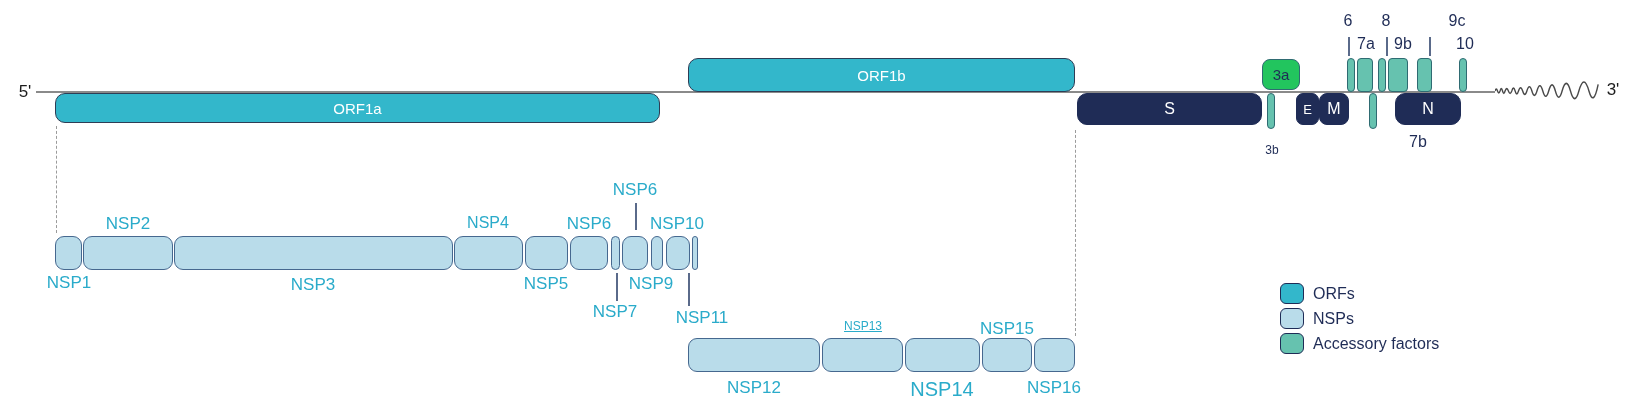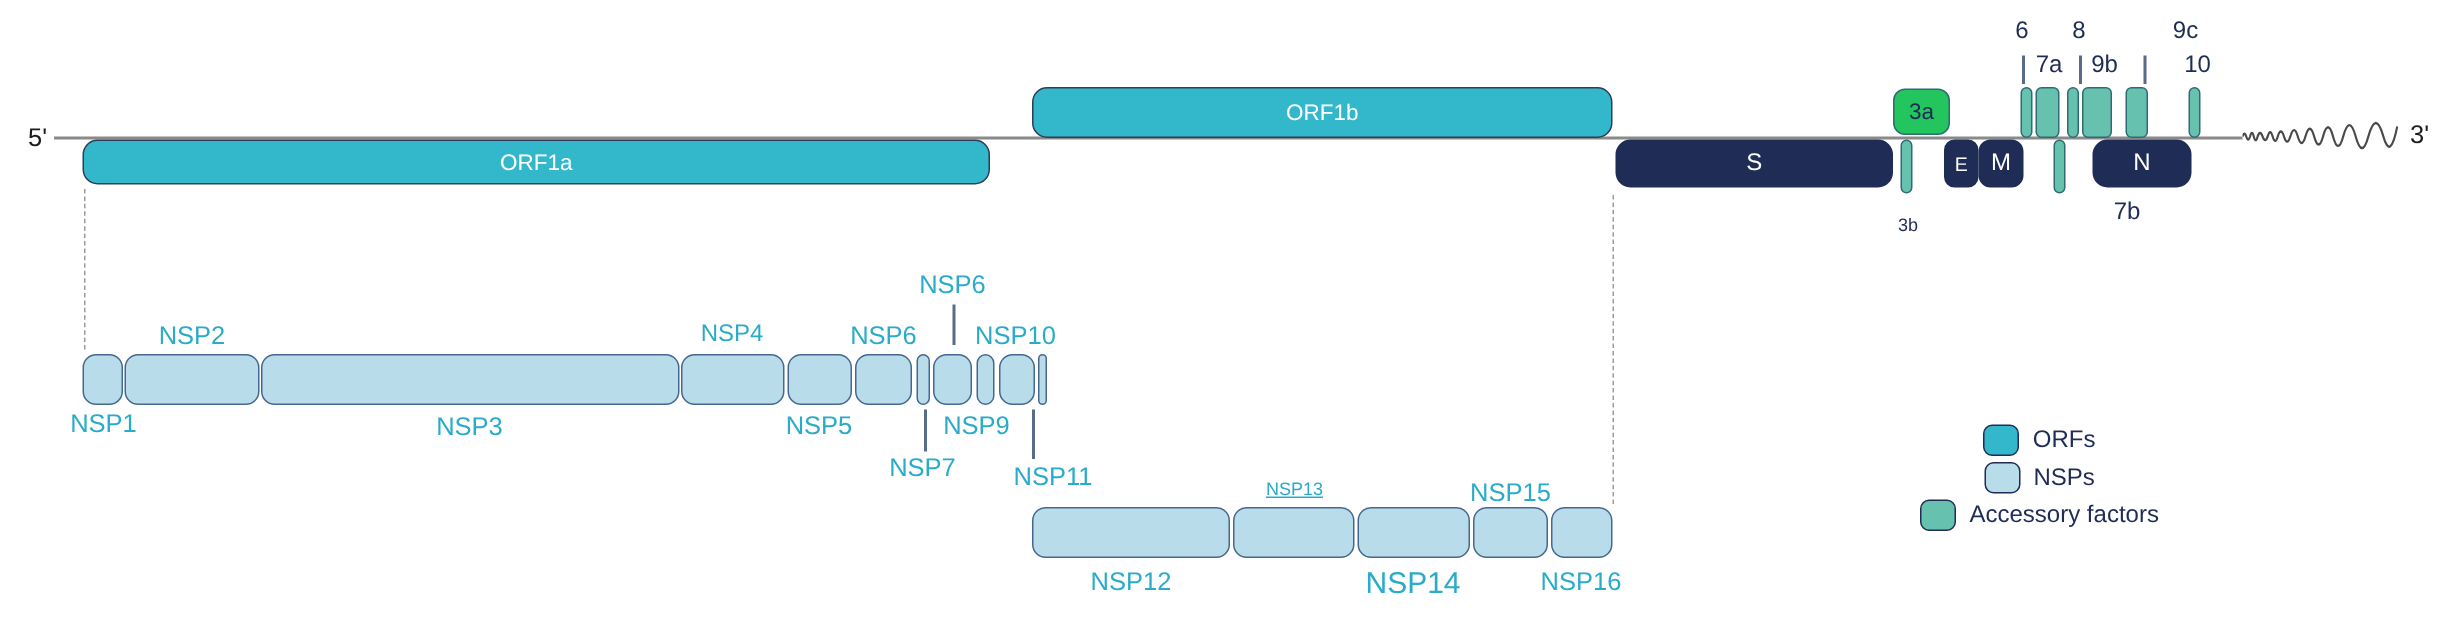--- a/index.html
+++ b/index.html
@@ -7,21 +7,21 @@
           font-family:"Liberation Sans", sans-serif;}
   .abs{position:absolute;}
   .box{position:absolute;display:flex;align-items:center;justify-content:center;
        box-sizing:border-box;border:1.5px solid transparent;}
   .bar{position:absolute;box-sizing:border-box;border:1.5px solid transparent;}
   .lbl{position:absolute;transform:translateX(-50%);white-space:nowrap;
        font-weight:500;line-height:1.05;}
   .tick{position:absolute;width:1.5px;}
   .dash{position:absolute;width:0;border-left:1.5px dashed #9b9b9b;}
   #genome-line{position:absolute;height:2px;}
-  #legend{position:absolute;display:flex;flex-direction:column;gap:4px;align-items:center;}
+  #legend{position:absolute;display:flex;flex-direction:column;gap:4px;}
   .legend-row{display:flex;align-items:center;gap:9px;height:21px;}
   .legend-swatch{width:24px;height:21px;border-radius:6px;box-sizing:border-box;border:1.6px solid;}
   .legend-label{font-size:16px;line-height:21px;}
 </style>
 </head>
 <body>
 
 <div id="canvas" style="width: 1633px; height: 415px; background: rgb(255, 255, 255);">
   <div id="genome-line" style="left: 36px; top: 91px; width: 1459px; background: rgb(138, 138, 138);"></div>
 

